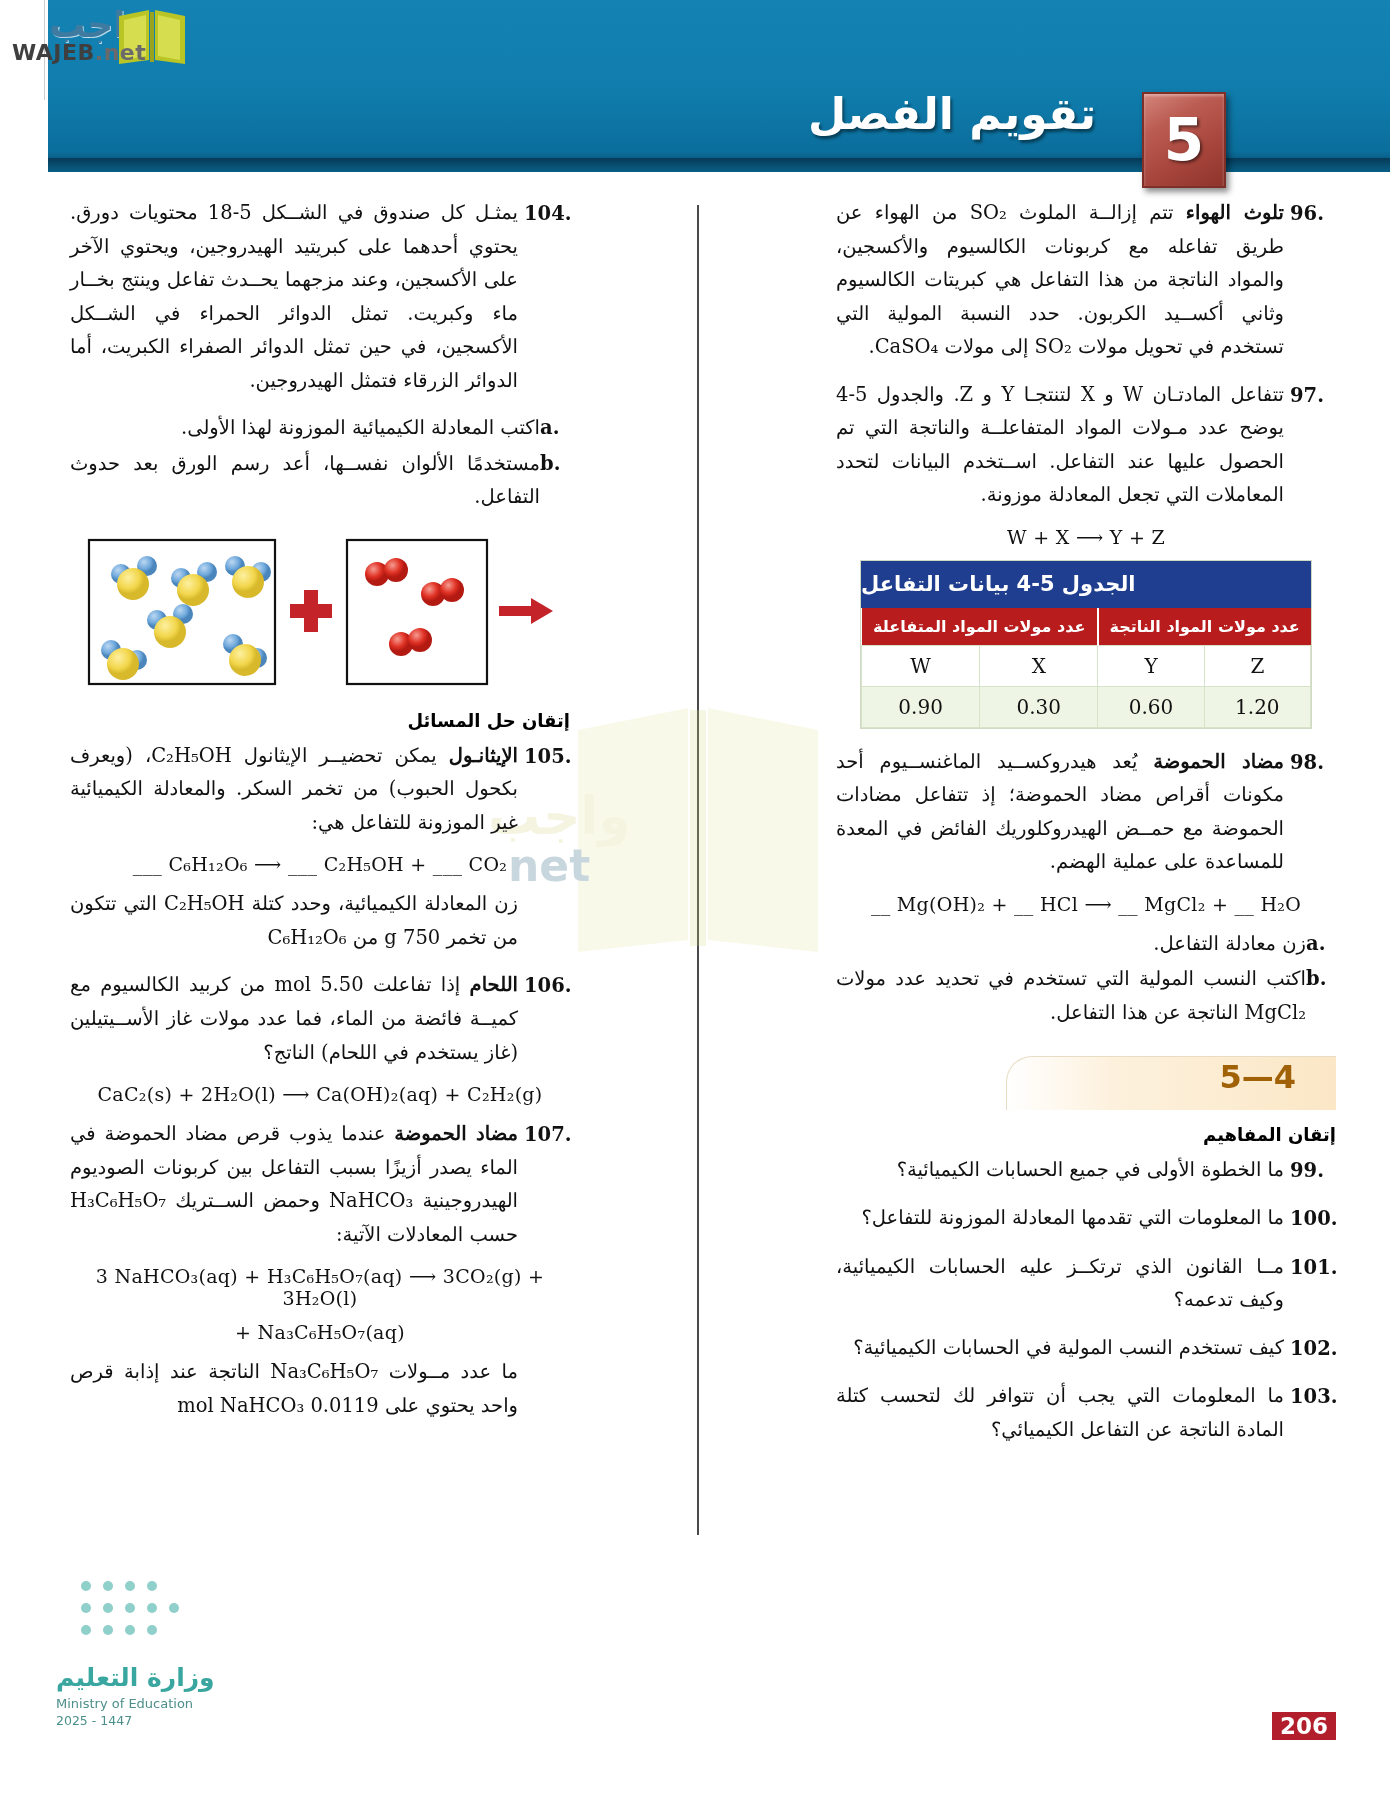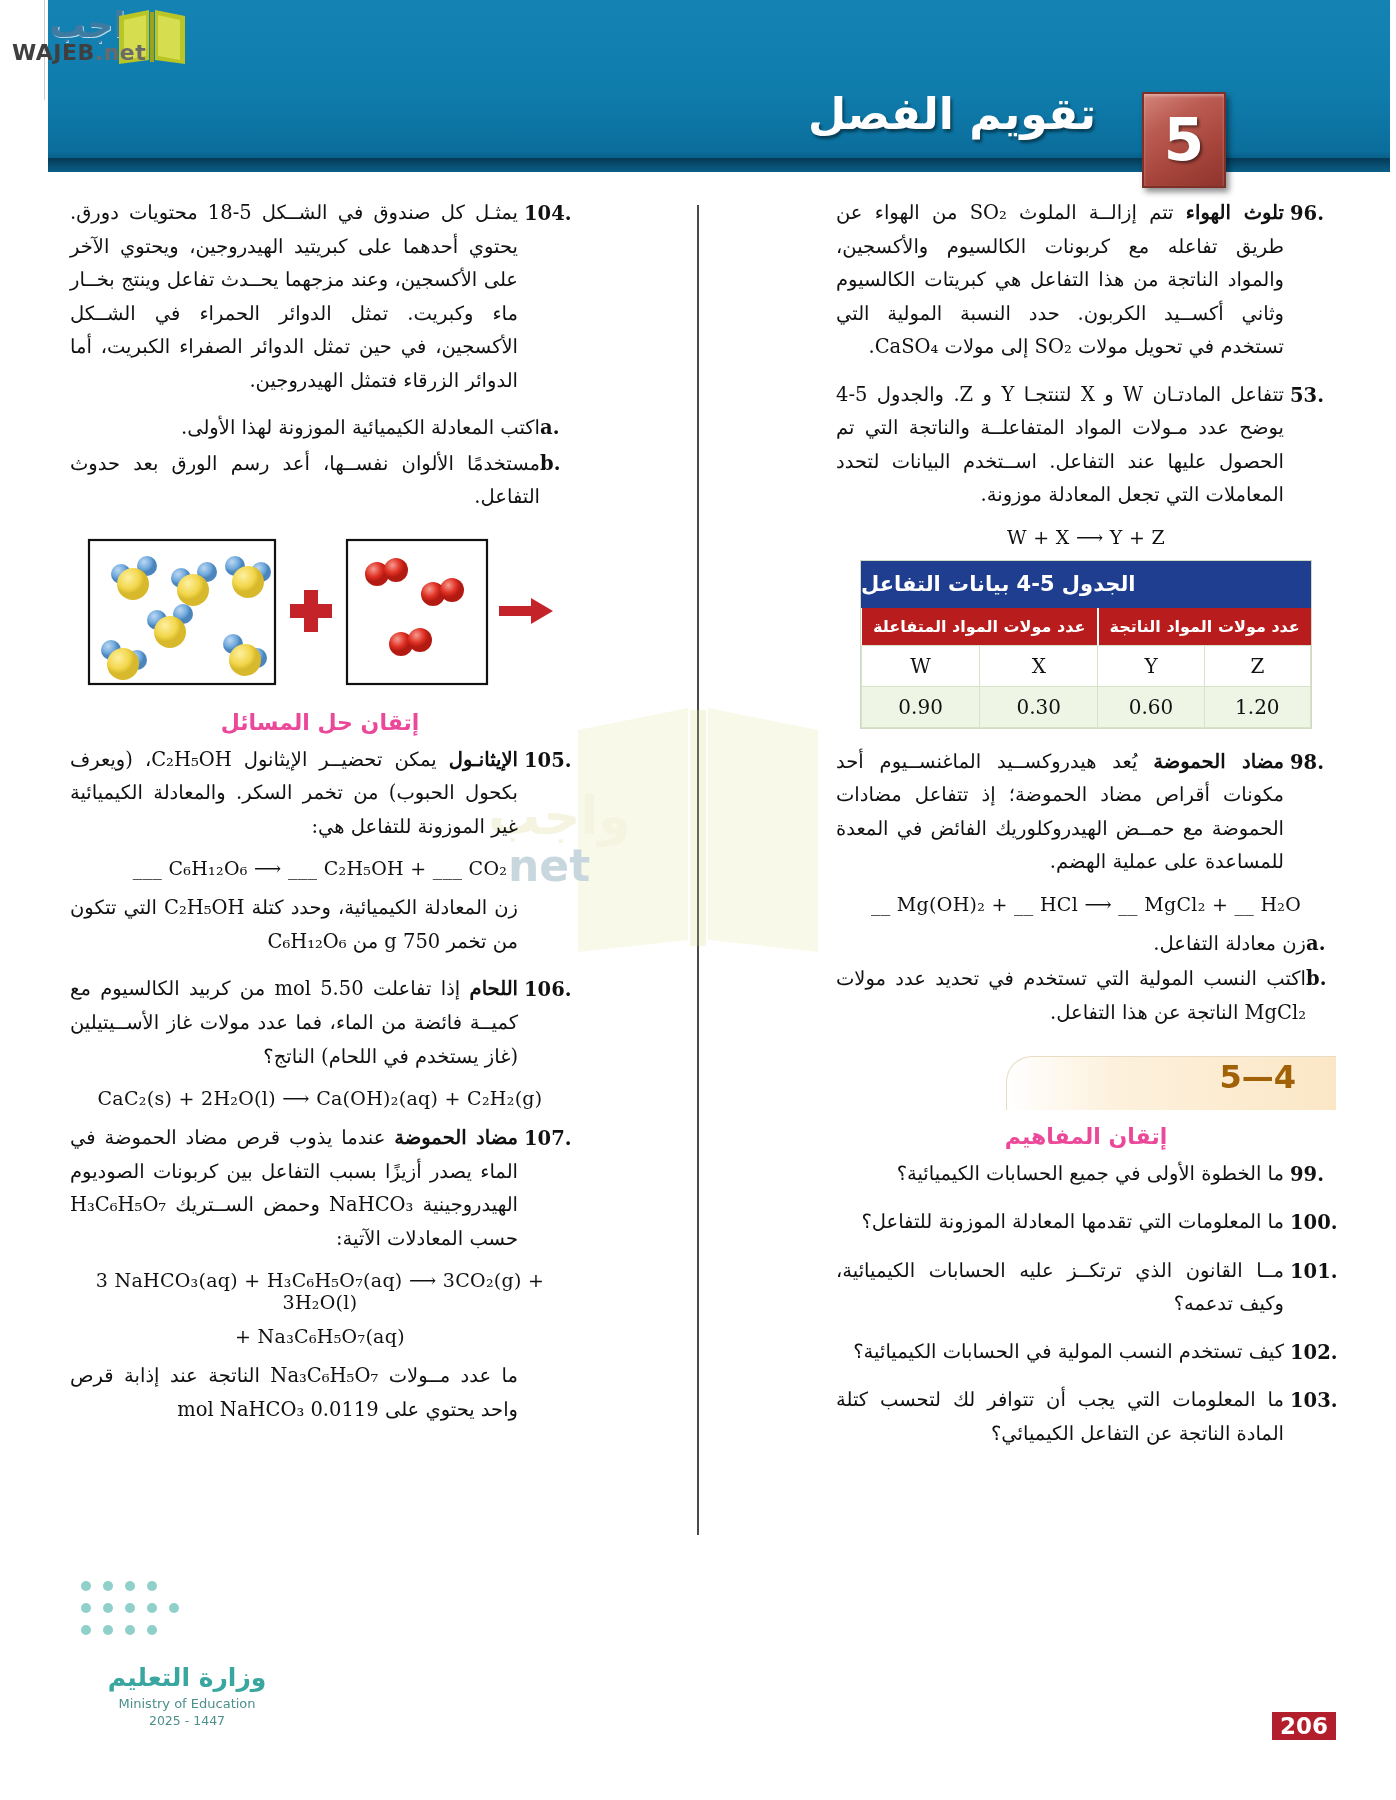--- a/index.html
+++ b/index.html
@@ -171,27 +171,27 @@
     text-align:center;
     padding: 8px 0;
     border: 1px solid #d7e3c9;
     color:#111;
   }
   table.data tr.sym td { background:#ffffff; }
   table.data tr.val td { background:#eef5e4; }
 
   
   .red-head {
-    color:#ec4899;
+    color:#000000;
     font-family:"DejaVu Sans", sans-serif;
     font-weight:bold;
-    font-size: 22px;
+    font-size: 18px;
     margin: 14px 0 8px 0;
     direction:rtl;
-    text-align:center;
+    text-align:right;
   }
 
   
   .tab-banner {
     position:relative;
     height: 62px;
     margin: 18px 0 6px 0;
   }
   .tab-banner .bg {
     position:absolute; right:0; top: 8px;
@@ -214,22 +214,22 @@
     text-align:center;
     font-family:"DejaVu Serif", serif;
     font-size: 20px;
     margin-top: 8px;
     direction: rtl;
   }
 
   
   .ministry {
     position:absolute;
-    left: 72px; bottom: 72px;
-    text-align:center; direction: rtl;
+    left: 56px; bottom: 72px;
+    text-align:left; direction: rtl;
     width: 230px;
   }
   .ministry .ar {
     font-family:"DejaVu Sans", sans-serif;
     font-weight:bold; font-size: 25px; color:#3aa6a0;
     letter-spacing: 1px;
   }
   .ministry .en {
     font-family:"DejaVu Sans", sans-serif;
     font-size: 13px; color:#4c8f8b; margin-top: 4px; direction:ltr;
@@ -329,21 +329,21 @@
   <div class="col col-right">
 
     <div class="q">
       <div class="q-num"><span>96</span>.</div>
       <div class="q-body">
         <span class="lead">تلوث الهواء</span><span> تتم إزالــة الملوث SO₂ من الهواء عن طريق تفاعله مع كربونات الكالسيوم والأكسجين، والمواد الناتجة من هذا التفاعل هي كبريتات الكالسيوم وثاني أكســيد الكربون. حدد النسبة المولية التي تستخدم في تحويل مولات SO₂ إلى مولات CaSO₄.</span>
       </div>
     </div>
 
     <div class="q">
-      <div class="q-num"><span>53</span>.</div>
+      <div class="q-num"><span>97</span>.</div>
       <div class="q-body">
         <span>تتفاعل المادتـان W و X لتنتجـا Y و Z. والجدول 5-4 يوضح عدد مـولات المواد المتفاعلــة والناتجة التي تم الحصول عليها عند التفاعل. اســتخدم البيانات لتحدد المعاملات التي تجعل المعادلة موزونة.</span>
       </div>
     </div>
 
     <div class="eq">W + X ⟶ Y + Z</div>
 
     <div class="tbl-wrap">
       <div class="tbl-title">الجدول 5-4 بيانات التفاعل</div>
       <table class="data">

